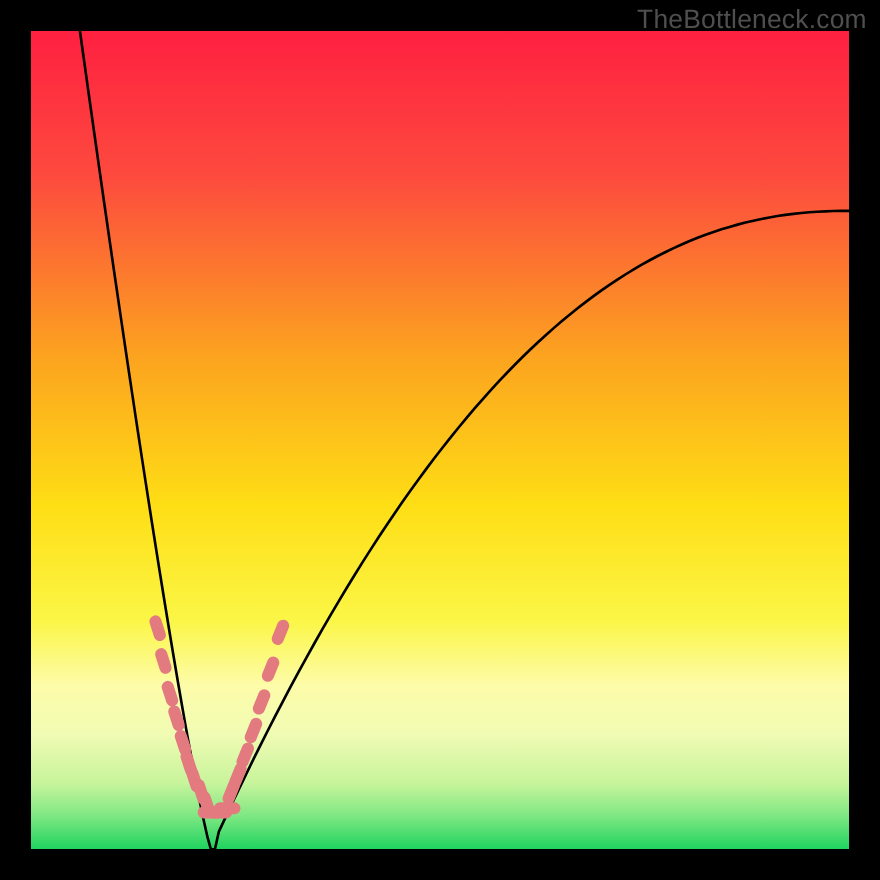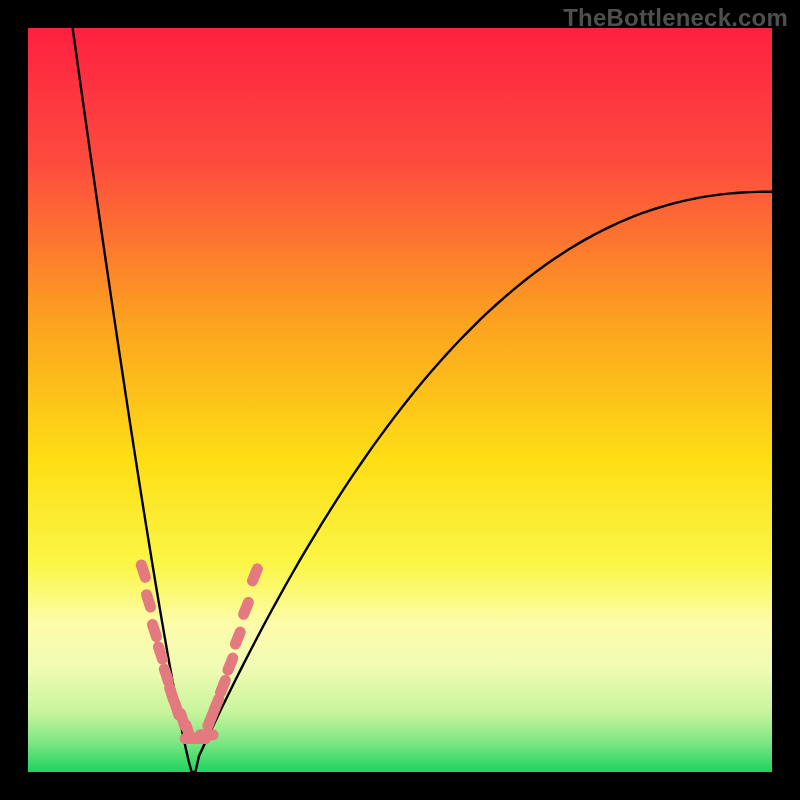--- a/index.html
+++ b/index.html
@@ -31,21 +31,21 @@
     top: 0;
     width: 100%;
     height: 100%;
   }
   .watermark {
     position: absolute;
     top: 4px;
     right: 12px;
     color: #4f4f4f;
     font-size: 24px;
-    font-weight: 700;
+    font-weight: 400;
     letter-spacing: 0.2px;
     user-select: none;
   }
   svg.curve-layer {
     position: absolute;
     left: 0;
     top: 0;
     width: 100%;
     height: 100%;
   }

